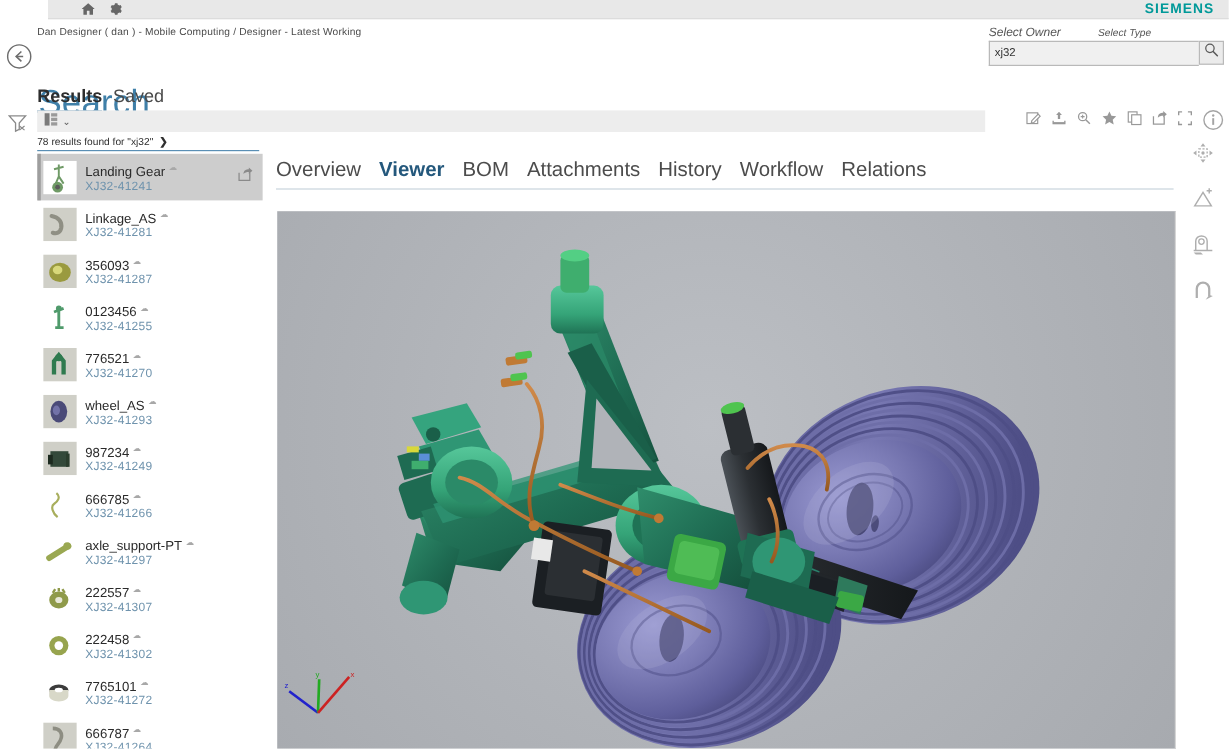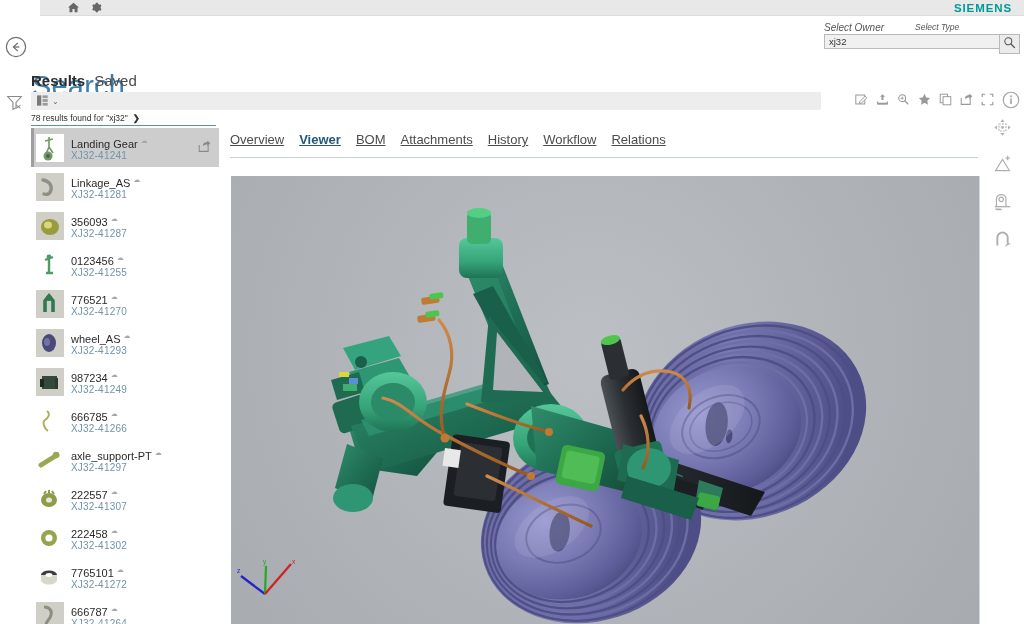--- a/index.html
+++ b/index.html
@@ -31,21 +31,21 @@
   .pagetitle {
     position: absolute; left: 32px; top: 26px;
     font-size: 29px; color: #3f7fa8; font-weight: 300; letter-spacing: .2px; margin-top: 44px;
   }
 
   
   .sel-owner { position: absolute; left: 824px; top: 22px; font-size: 10px; color: #555; font-style: italic; }
   .sel-type  { position: absolute; left: 915px; top: 22px; font-size: 8.5px; color: #555; font-style: italic; }
   .searchwrap { position: absolute; left: 824px; top: 34px; width: 196px; height: 20px; display: flex; }
   .searchwrap input {
-    flex: 1; height: 15px; border: 1px solid #b9b9b9; border-right: none;
+    flex: 1; height: 21px; border: 1px solid #b9b9b9; border-right: none;
     background: #f0f0f0; font-size: 9.5px; color: #333; padding: 0 4px;
     font-family: "Liberation Sans", sans-serif; outline: none;
   }
   .searchbtn {
     width: 21px; height: 20px; border: 1px solid #b9b9b9; background: #ebebeb;
     display: flex; align-items: center; justify-content: center; cursor: pointer;
   }
 
   
   .rtabs { position: absolute; left: 31px; top: 72px; display: flex; gap: 9px; align-items: baseline; }
@@ -98,21 +98,21 @@
   }
   .rname .cloud { color: #a8a8a8; font-size: 7px; vertical-align: super; margin-left: 3px; }
   .rid { font-size: 10px; color: #6f93ad; line-height: 11px; letter-spacing: .2px; }
   .shareico { margin-right: 8px; opacity: .55; }
 
   
   .dtabs {
     position: absolute; left: 230px; top: 132px; width: 748px; height: 22px;
     display: flex; gap: 15px; align-items: flex-start;
   }
-  .dtab { font-size: 13px; color: #4c4c4c; cursor: pointer; white-space: nowrap; text-decoration: underline; }
+  .dtab { font-size: 17px; color: #4c4c4c; cursor: pointer; white-space: nowrap; }
   .dtab.active { color: #24587c; font-weight: bold; }
   .dtabline {
     position: absolute; left: 230px; top: 157px; width: 748px;
     border-bottom: 1px solid #c8d4dd;
   }
 
   
   .viewer {
     position: absolute; left: 231px; top: 176px; width: 749px; height: 448px;
     background: radial-gradient(circle at 48% 40%, #bcbfc4 0%, #b0b3b8 55%, #a7aaaf 100%);
@@ -143,20 +143,21 @@
     </span>
     <span>
       <svg width="11" height="11" viewBox="0 0 16 16">
         <path fill="#666" d="M8 5.2a2.8 2.8 0 100 5.6 2.8 2.8 0 000-5.6zm0 4.2a1.4 1.4 0 110-2.8 1.4 1.4 0 010 2.8z"></path>
         <path fill="#666" d="M14 8c0-.4 0-.8-.1-1.1l1.4-1-1.5-2.6-1.6.6c-.5-.5-1.1-.8-1.8-1L10 1H7l-.4 1.9c-.6.2-1.2.5-1.8 1L3.2 3.3 1.7 5.9l1.4 1C3 7.2 3 7.6 3 8s0 .8.1 1.1l-1.4 1 1.5 2.6 1.6-.6c.5.5 1.1.8 1.8 1L7 15h3l.4-1.9c.6-.2 1.2-.5 1.8-1l1.6.6 1.5-2.6-1.4-1c.1-.3.1-.7.1-1.1z"></path>
       </svg>
     </span>
   </div>
   <div class="siemens">SIEMENS</div>
 
+  <div class="crumb">Dan Designer ( dan ) - Mobile Computing / Designer - Latest Working</div>
   <div class="backbtn">
     <svg width="22" height="22" viewBox="0 0 24 24">
       <circle cx="12" cy="12" r="10.5" fill="none" stroke="#6d6d6d" stroke-width="1.3"></circle>
       <path d="M14 7.5L9.2 12 14 16.5" fill="none" stroke="#6d6d6d" stroke-width="1.4"></path>
       <path d="M9.4 12h6.2" stroke="#6d6d6d" stroke-width="1.4"></path>
     </svg>
   </div>
   <div class="pagetitle">Search</div>
 
   <div class="sel-owner">Select Owner</div>

